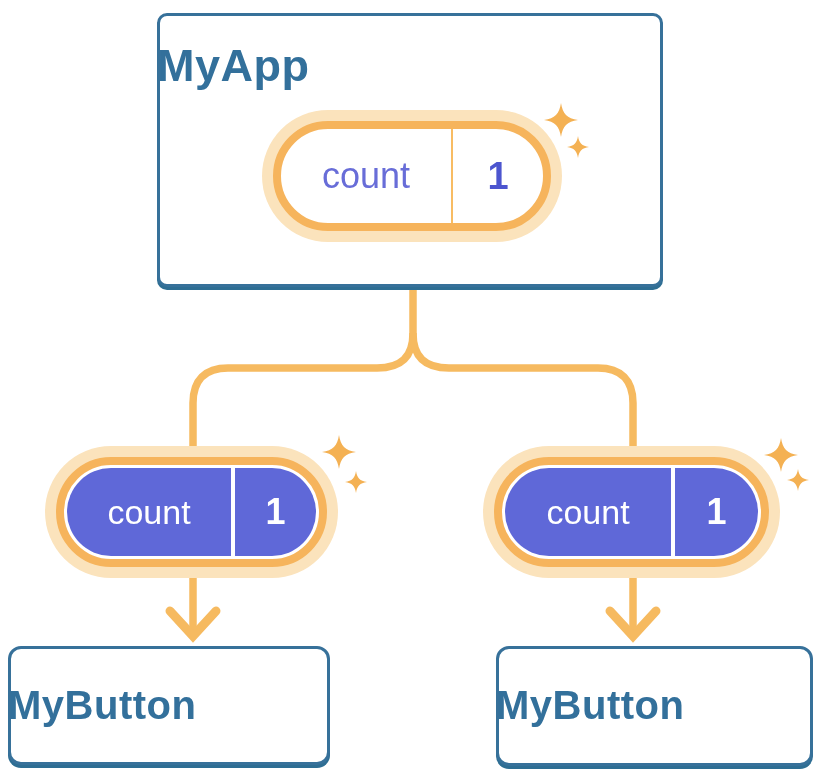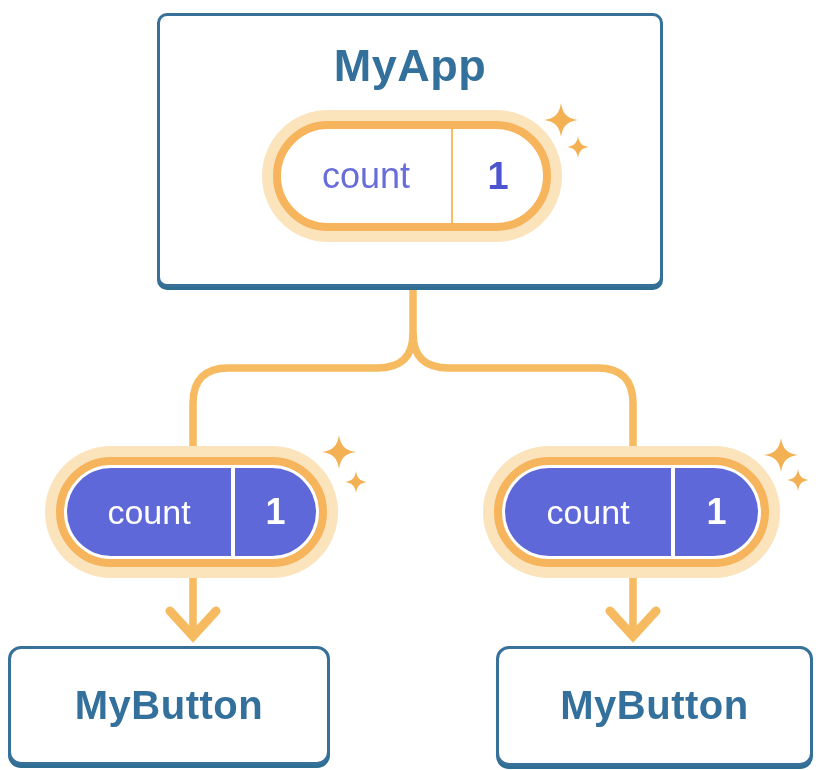--- a/index.html
+++ b/index.html
@@ -19,21 +19,20 @@
     border:3px solid #37719A;
     box-shadow:0 3px 0 0 #2E6E93;
     box-sizing:border-box;
   }
   .card.root { left:157px; top:13px; width:506px; height:274px; border-radius:10px; }
   .card.child-left  { left:8px;   top:646px; width:322px; height:119px; border-radius:13px; }
   .card.child-right { left:496px; top:646px; width:317px; height:120px; border-radius:13px; }
 
   .card-title {
     position:absolute;
-    text-align:center;
     font-weight:bold;
     color:#33709B;
     letter-spacing:0.5px;
   }
   .title-root  { left:157px; top:42px;  width:506px; font-size:45px; line-height:47px; }
   .title-left  { left:8px;   top:684px; width:322px; font-size:40px; line-height:42px; }
   .title-right { left:496px; top:684px; width:317px; font-size:40px; line-height:42px; }
 
   
   .pill {

